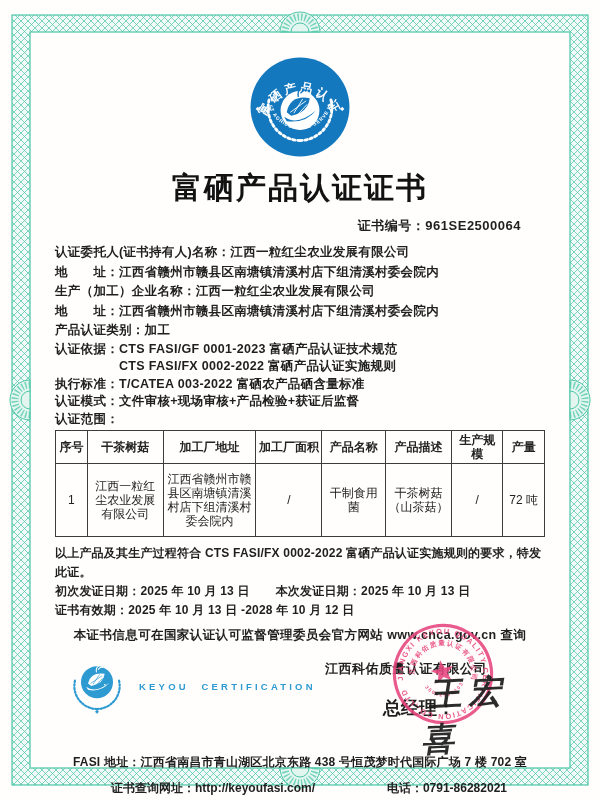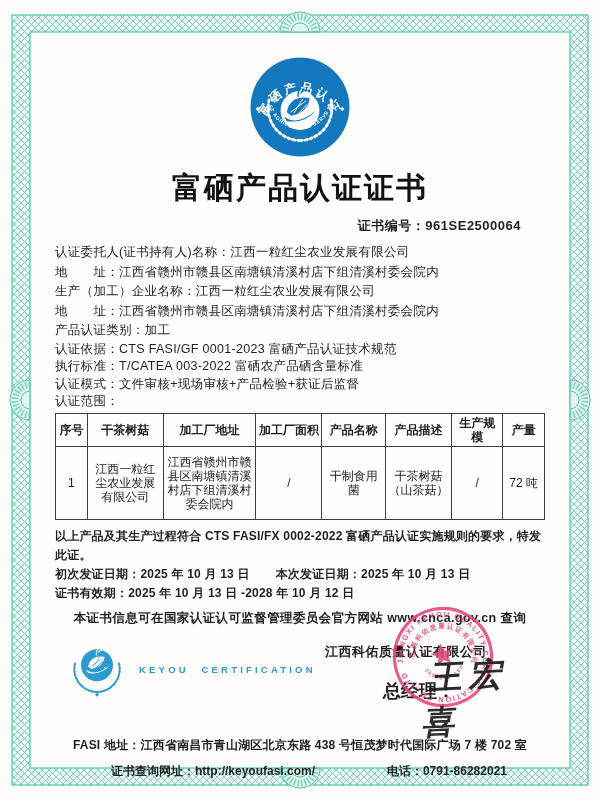--- a/index.html
+++ b/index.html
@@ -13,21 +13,21 @@
   .logo-wrap{display:flex;justify-content:center;margin-top:54px;}
   .cert-title{
     text-align:center;font-size:30px;font-weight:800;letter-spacing:2px;
     margin:8px 0 0 0;color:#121212;
   }
   .cert-no-line{
     text-align:right;font-size:13px;font-weight:700;margin-top:8px;padding-right:24px;
     letter-spacing:.5px;
   }
   .info-block{margin-top:8px;}
-  .info-line{font-size:12.5px;font-weight:400;line-height:19.5px;letter-spacing:.3px;white-space:nowrap;}
+  .info-line{font-size:12.5px;font-weight:700;line-height:19.5px;letter-spacing:.3px;white-space:nowrap;}
   .info-line.tight{line-height:17.5px;}
   .info-line.indent{padding-left:64px;}
   .scope-table{width:100%;border-collapse:collapse;table-layout:fixed;margin-top:2px;}
   .scope-table th,.scope-table td{
     border:1px solid #3c3c3c;font-size:12px;text-align:center;vertical-align:middle;
     padding:2px 2px;color:#222;line-height:14px;word-break:break-all;
   }
   .scope-table th{font-weight:700;height:22px;}
   .scope-table td{height:68px;}
   .stmt{font-size:12px;font-weight:700;line-height:19px;letter-spacing:.2px;}
@@ -109,20 +109,21 @@
       <span>证书编号：</span><span>961SE2500064</span>
     </div>
 
     <div class="info-block">
       <div class="info-line"><span>认证委托人(证书持有人)名称：</span><span>江西一粒红尘农业发展有限公司</span></div>
       <div class="info-line"><span>地　　址：</span><span>江西省赣州市赣县区南塘镇清溪村店下组清溪村委会院内</span></div>
       <div class="info-line"><span>生产（加工）企业名称：</span><span>江西一粒红尘农业发展有限公司</span></div>
       <div class="info-line"><span>地　　址：</span><span>江西省赣州市赣县区南塘镇清溪村店下组清溪村委会院内</span></div>
       <div class="info-line"><span>产品认证类别：</span><span>加工</span></div>
       <div class="info-line tight"><span>认证依据：</span><span>CTS FASI/GF 0001-2023 富硒产品认证技术规范</span></div>
+      <div class="info-line tight indent"><span>CTS FASI/FX 0002-2022 富硒产品认证实施规则</span></div>
       <div class="info-line tight"><span>执行标准：</span><span>T/CATEA 003-2022 富硒农产品硒含量标准</span></div>
       <div class="info-line tight"><span>认证模式：</span><span>文件审核+现场审核+产品检验+获证后监督</span></div>
       <div class="info-line tight"><span>认证范围：</span><span></span></div>
     </div>
 
     <table class="scope-table">
       <colgroup>
         <col style="width:6.5%">
           <col style="width:15.5%">
           <col style="width:19%">

